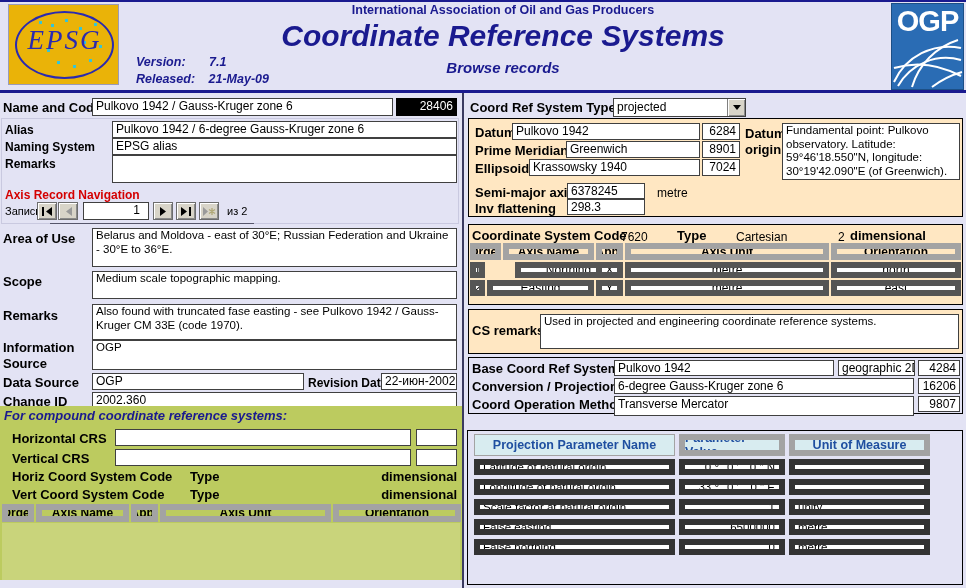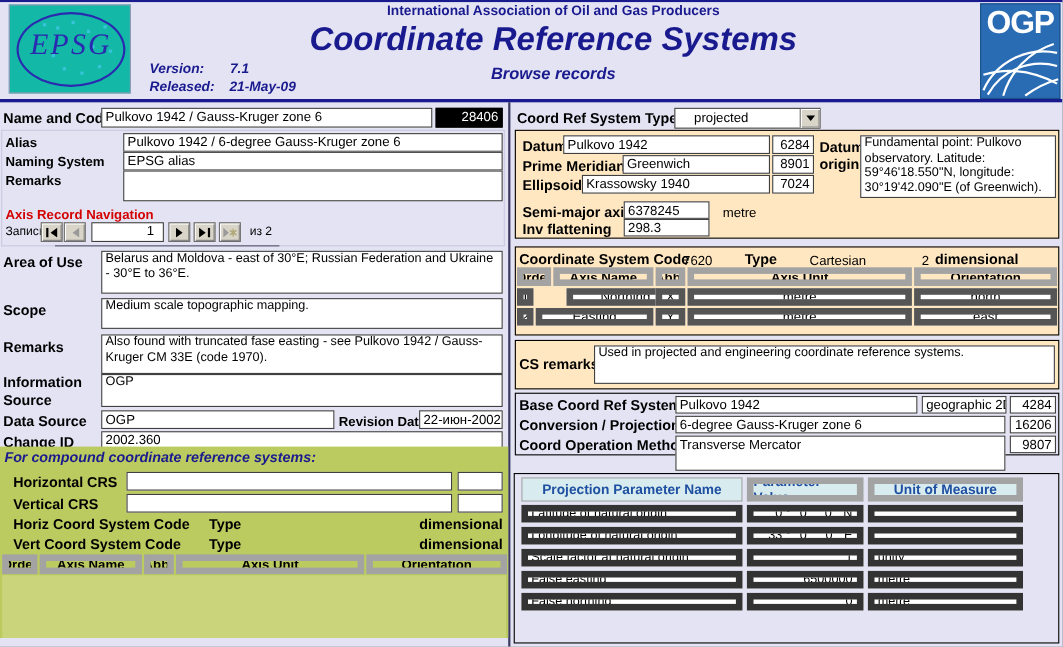--- a/index.html
+++ b/index.html
@@ -30,21 +30,21 @@
   .ddarrow{width:0;height:0;border-left:4px solid transparent;border-right:4px solid transparent;
            border-top:5px solid #000;}
 </style>
 </head>
 <body>
 
 <div id="app">
 
   <div class="abs" style="left:0;top:0;width:966px;height:91px;background:#E3E3F4;border-bottom:3px solid #1A1A8F;box-sizing:border-box;">
 
-    <div class="abs" style="left:8px;top:2px;width:111px;height:81px;background:#14b8a6;border:1px solid #9a9ab8;box-sizing:border-box;text-decoration:underline;">
+    <div class="abs" style="left:8px;top:2px;width:111px;height:81px;background:#eab308;border:1px solid #9a9ab8;box-sizing:border-box;text-decoration:underline;">
       <div class="abs" style="left:6px;top:6px;width:95px;height:64px;border:2px solid #2a2ab0;border-radius:50%;"></div>
       <div class="abs" style="left:30px;top:16px;width:3px;height:3px;background:#35c4d8;
                   box-shadow:12px 3px #35c4d8, 26px -2px #35c4d8, 40px 6px #35c4d8, 55px 2px #35c4d8,
                              18px 40px #35c4d8, 34px 44px #35c4d8, 50px 38px #35c4d8, 8px 28px #35c4d8,
                              60px 24px #35c4d8, 44px 20px #35c4d8;"></div>
       <div class="abs" style="left:0;top:20px;width:111px;text-align:center;font-family:'Liberation Serif',serif;
                   font-style:italic;font-size:27px;color:#2a2ab0;letter-spacing:2px;">EPSG</div>
     </div>
 
     <div class="abs" style="left:136px;top:52px;color:#1A1A8F;font-weight:bold;font-style:italic;font-size:12.5px;line-height:17px;">
@@ -167,21 +167,21 @@
 
   <div class="cell bold greenc" style="left:2px;top:502px;width:32px;height:18px;">Order</div>
   <div class="cell bold greenc" style="left:36px;top:502px;width:93px;height:18px;">Axis Name</div>
   <div class="cell bold greenc" style="left:131px;top:502px;width:27px;height:18px;">Abbr</div>
   <div class="cell bold greenc" style="left:160px;top:502px;width:171px;height:18px;">Axis Unit</div>
   <div class="cell bold greenc" style="left:333px;top:502px;width:128px;height:18px;">Orientation</div>
   <div class="abs" style="left:2px;top:521px;width:458px;height:57px;background:#C9D47B;"></div>
 
   <div class="lbl" style="left:470px;top:99px;font-size:13px;">Coord Ref System Type</div>
   <div class="abs" style="left:613px;top:96px;width:133px;height:19px;border:1px solid #404040;background:#fff;box-sizing:border-box;display:flex;">
-    <div style="flex:1;font-size:12px;line-height:17px;padding-left:17px;overflow:hidden;">projected</div>
+    <div style="flex:1;font-size:12px;line-height:17px;padding-left:3px;overflow:hidden;">projected</div>
     <div style="width:17px;background:#D8D4C8;border-left:1px solid #808080;box-shadow:inset 1px 1px 0 #fff, inset -1px -1px 0 #8a8a8a;display:flex;align-items:center;justify-content:center;">
       <span class="ddarrow"></span>
     </div>
   </div>
 
   <div class="abs peach" style="left:468px;top:116px;width:495px;height:99px;border:1px solid #000;box-sizing:border-box;"></div>
 
   <div class="lbl" style="left:475px;top:124px;font-size:13px;">Datum</div>
   <div class="fld" style="left:512px;top:121px;width:188px;height:17px;">Pulkovo 1942</div>
   <div class="fld rt" style="left:702px;top:121px;width:38px;height:17px;">6284</div>
@@ -240,21 +240,21 @@
   <div class="lbl" style="left:472px;top:360px;font-size:13px;">Base Coord Ref System</div>
   <div class="fld" style="left:614px;top:358px;width:220px;height:16px;">Pulkovo 1942</div>
   <div class="fld" style="left:838px;top:358px;width:77px;height:16px;">geographic 2D</div>
   <div class="fld rt" style="left:918px;top:358px;width:42px;height:16px;">4284</div>
 
   <div class="lbl" style="left:472px;top:378px;font-size:13px;">Conversion / Projection</div>
   <div class="fld" style="left:614px;top:376px;width:300px;height:16px;">6-degree Gauss-Kruger zone 6</div>
   <div class="fld rt" style="left:918px;top:376px;width:42px;height:16px;">16206</div>
 
   <div class="lbl" style="left:472px;top:396px;font-size:13px;">Coord Operation Method</div>
-  <div class="fld" style="left:614px;top:394px;width:300px;height:32px;">Transverse Mercator</div>
+  <div class="fld" style="left:614px;top:394px;width:300px;height:20px;">Transverse Mercator</div>
   <div class="fld rt" style="left:918px;top:394px;width:42px;height:16px;">9807</div>
 
 
   <div class="abs" style="left:467px;top:428px;width:496px;height:155px;border:1px solid #000;box-sizing:border-box;"></div>
 
   <div class="cell bold" style="left:474px;top:432px;width:201px;height:22px;background:#D8ECF0;color:#1f4fa0;font-size:12.5px;border-width:1px;">Projection Parameter Name</div>
   <div class="cell bold" style="left:679px;top:432px;width:106px;height:22px;background:#D8ECF0;color:#1f4fa0;font-size:12.5px;">Parameter Value</div>
   <div class="cell bold" style="left:789px;top:432px;width:141px;height:22px;background:#D8ECF0;color:#1f4fa0;font-size:12.5px;">Unit of Measure</div>
 
   <div class="cell cellL" style="left:474px;top:457px;width:201px;height:16px;font-size:11.5px;border-color:#333;">Latitude of natural origin</div>

